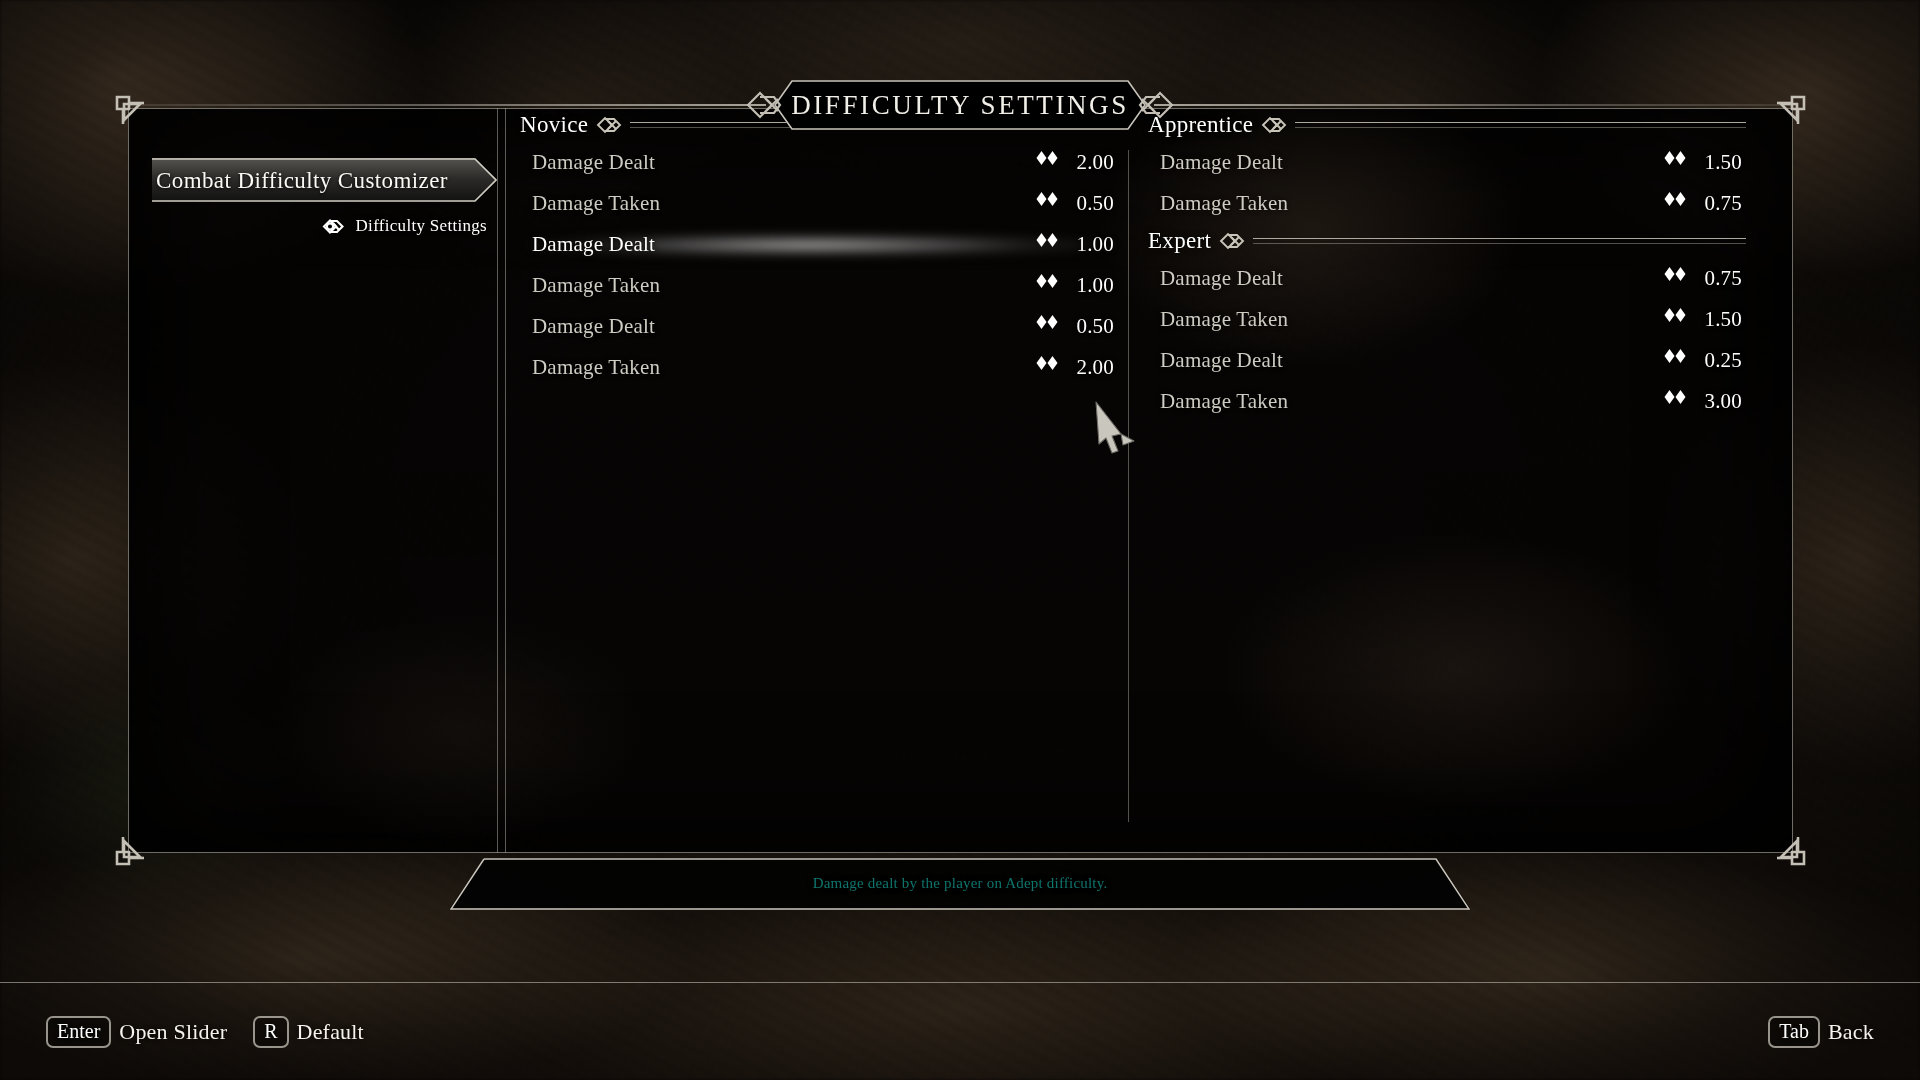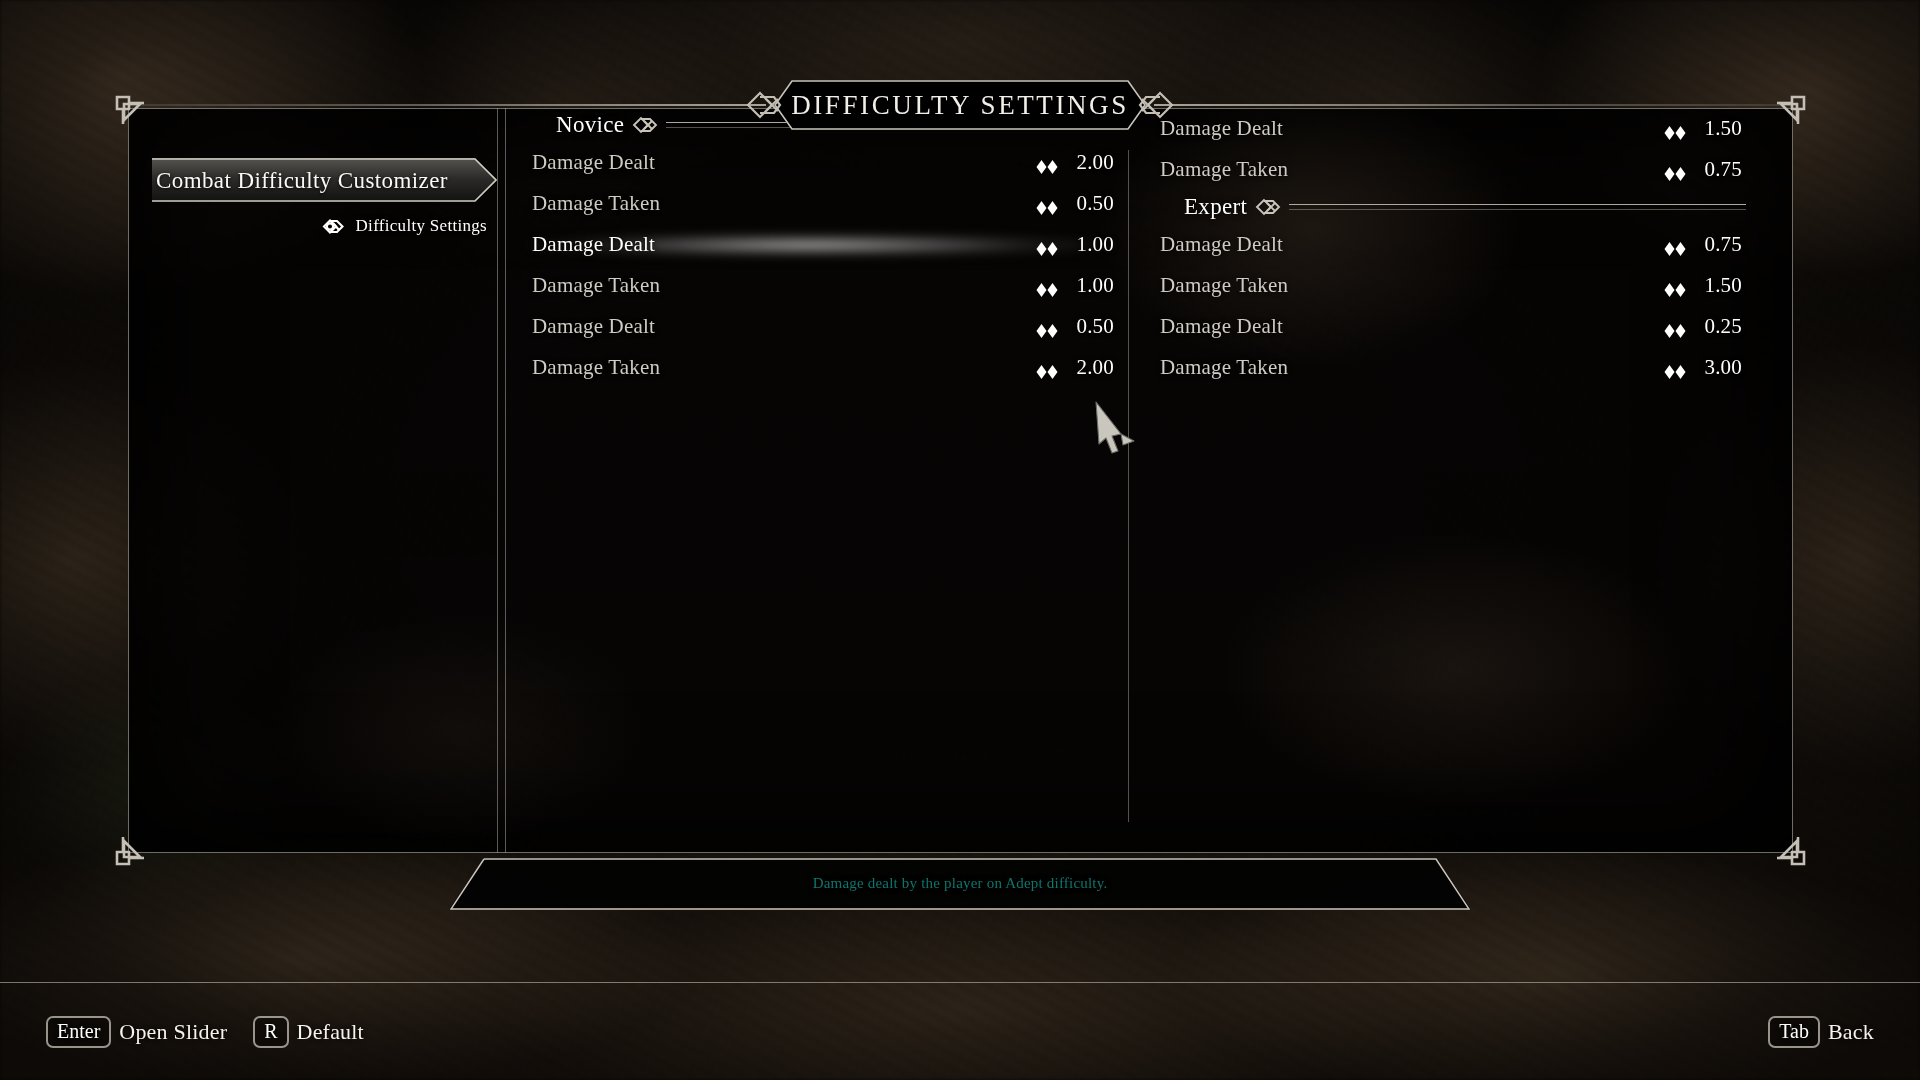--- a/index.html
+++ b/index.html
@@ -203,21 +203,20 @@
   #col-left  { left: 520px; }
   #col-right { left: 1148px; }
 
   .group { position: relative; }
   .group-header {
     position: relative;
     display: flex;
     align-items: center;
     height: 34px;
     gap: 8px;
-    margin-left: 36px;
   }
   .group-name {
     font-size: 23px;
     color: #ffffff;
     letter-spacing: .3px;
     white-space: nowrap;
     text-shadow: 0 0 6px rgba(0,0,0,.85);
   }
   .group-arrow { width: 26px; height: 22px; flex: 0 0 26px; }
   .group-rule {
@@ -240,21 +239,21 @@
     color: #cfccc4;
     letter-spacing: .2px;
     white-space: nowrap;
     text-shadow: 0 0 5px rgba(0,0,0,.85);
     position: relative;
     z-index: 2;
   }
   .row-value-wrap {
     margin-left: auto;
     display: flex;
-    align-items: flex-end;
+    align-items: flex-start;
     position: relative;
     z-index: 2;
     padding-right: 2px;
   }
   .dual-diamond { width: 22px; height: 16px; flex: 0 0 22px; }
   .row-value {
     font-size: 21px;
     color: #ffffff;
     letter-spacing: .2px;
     min-width: 56px;
@@ -535,20 +534,32 @@
               <polygon points="5.5,1 10.5,8 5.5,15 0.5,8" fill="#ffffff"></polygon>
               <polygon points="16.5,1 21.5,8 16.5,15 11.5,8" fill="#ffffff"></polygon>
             </svg></span>
           <span class="row-value">2.00</span>
         </span>
       </div>
     </div>
   </div>
 <div class="column" id="col-right">
     <div class="group">
+      <div class="group-header">
+        <span class="group-name">Apprentice</span>
+        <span class="group-arrow"><svg viewBox="0 0 26 22">
+            <g fill="none" stroke="#c8c4ba" stroke-width="1.9">
+              <path d="M2 11 L9 4 L16 11 L9 18 Z"></path>
+              <path d="M9 5 L18 5 L24 11 L18 17 L9 17"></path>
+              <path d="M12 7 L20 15"></path>
+              <path d="M20 7 L12 15"></path>
+            </g>
+          </svg></span>
+        <span class="group-rule"></span>
+      </div>
       <div class="row">
         <span class="row-label">Damage Dealt</span>
         <span class="row-value-wrap">
           <span class="dual-diamond"><svg viewBox="0 0 22 16">
               <polygon points="5.5,1 10.5,8 5.5,15 0.5,8" fill="#ffffff"></polygon>
               <polygon points="16.5,1 21.5,8 16.5,15 11.5,8" fill="#ffffff"></polygon>
             </svg></span>
           <span class="row-value">1.50</span>
         </span>
       </div>

